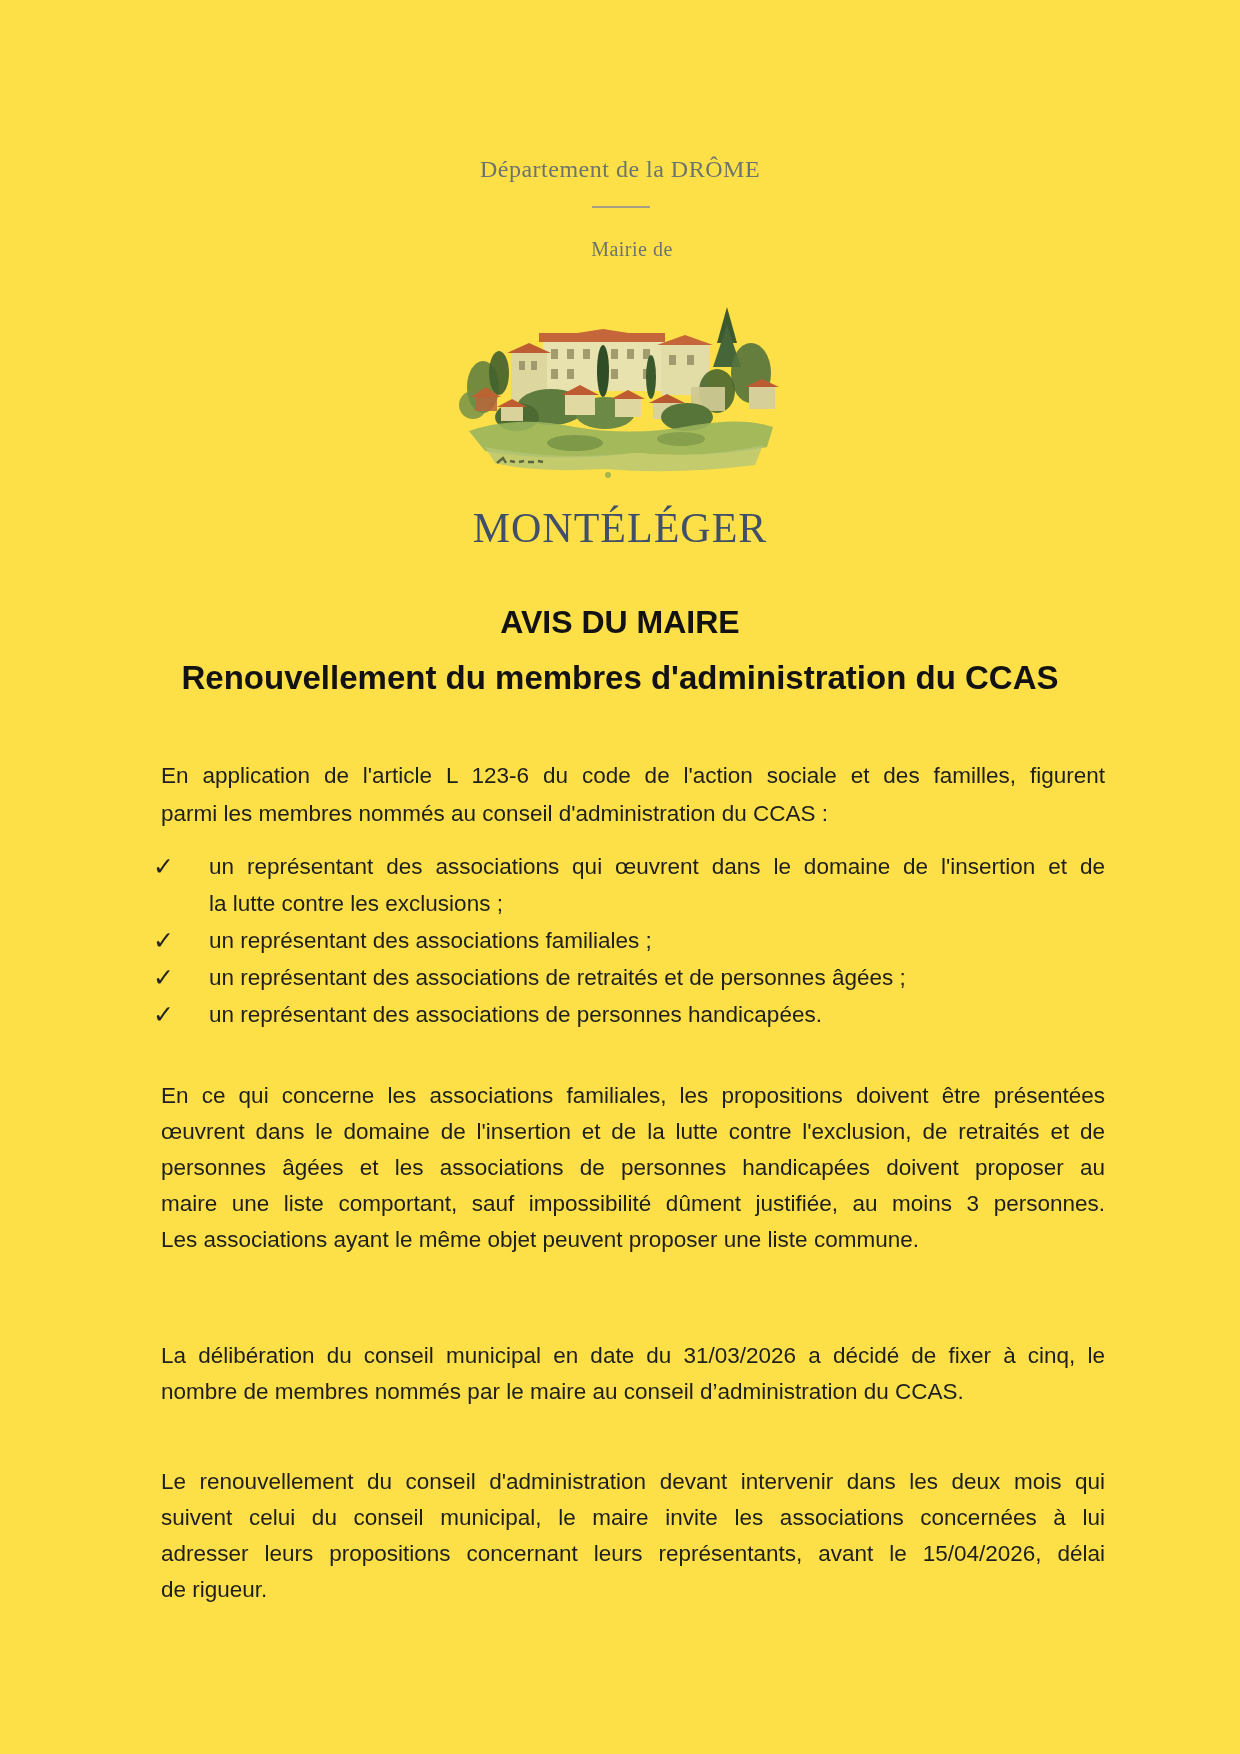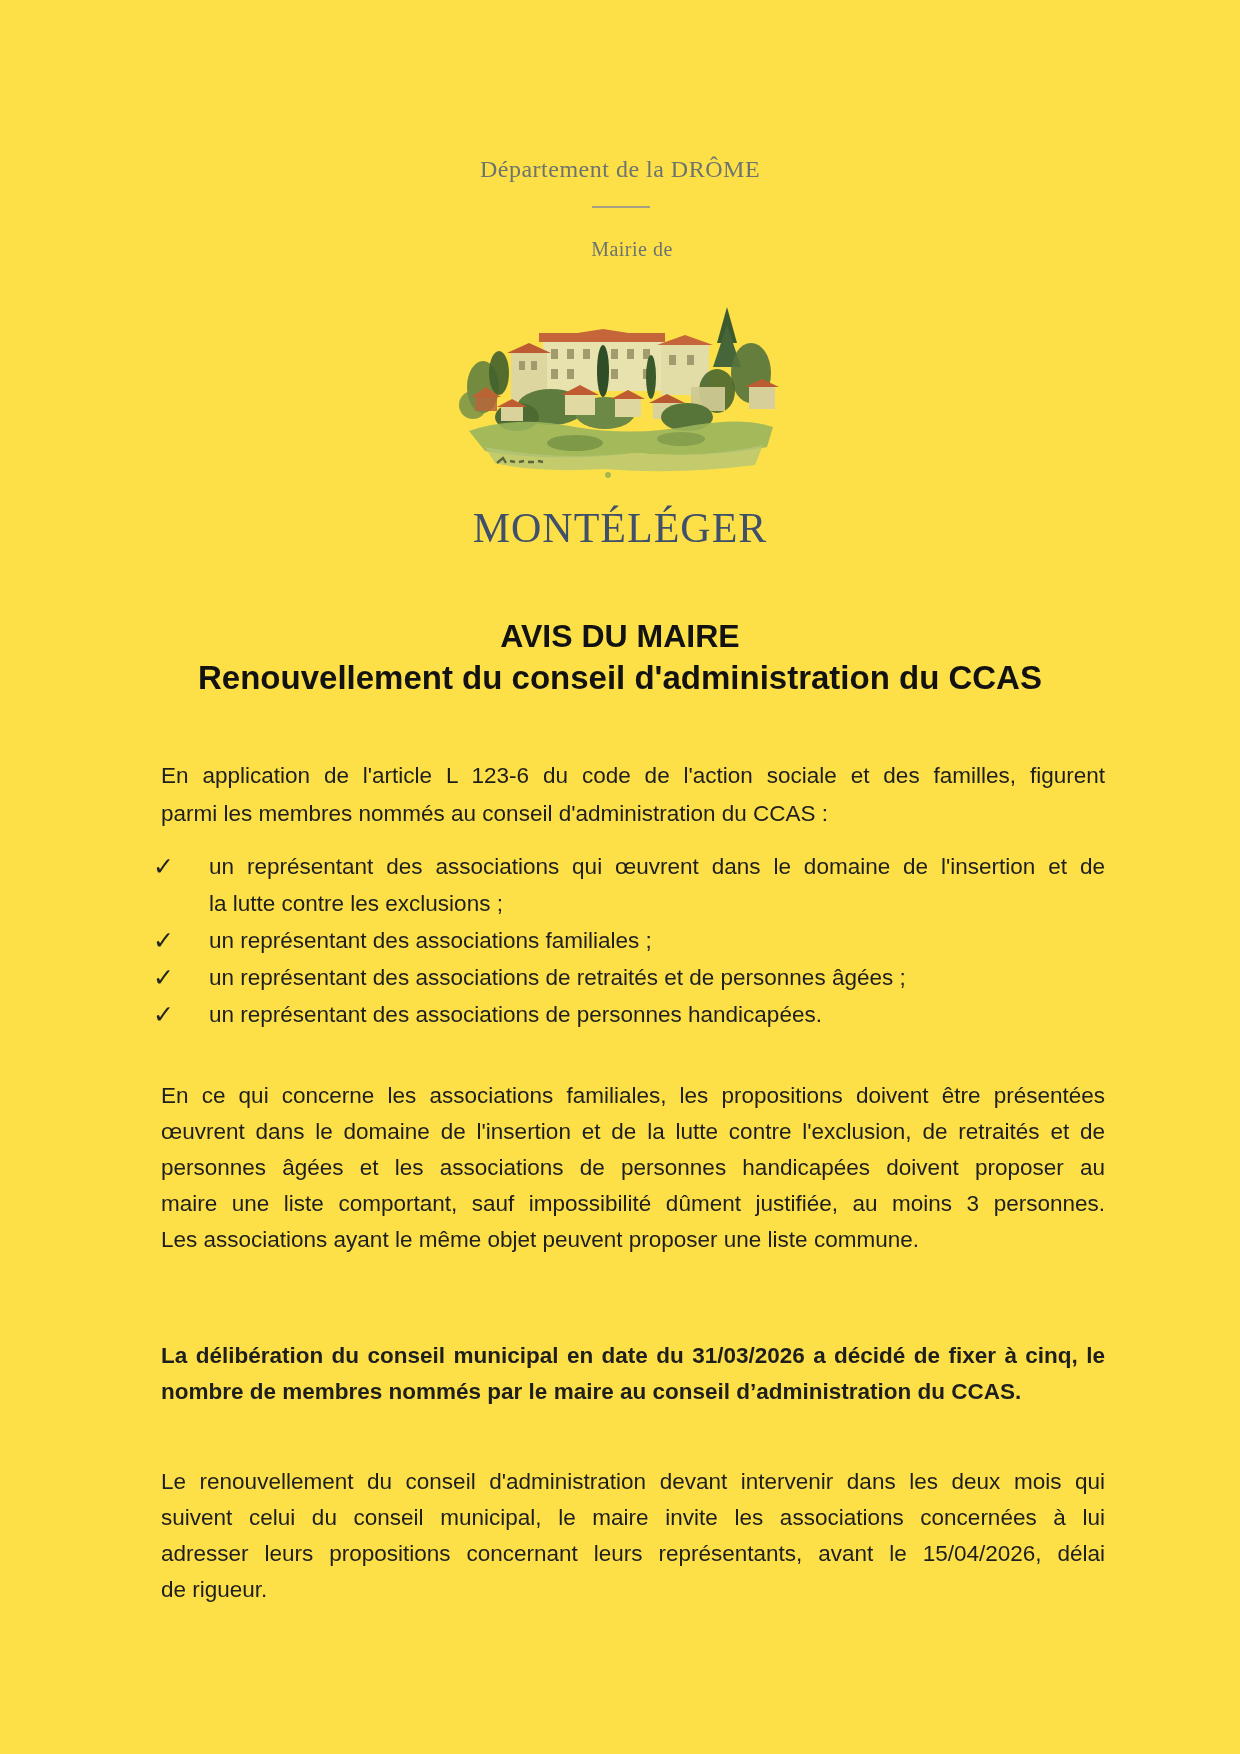--- a/index.html
+++ b/index.html
@@ -36,38 +36,38 @@
   }
   .commune{
     position:absolute;top:504px;left:0;width:100%;
     text-align:center;
     font-family:"Liberation Serif", serif;
     font-weight:400;
     font-size:42px;color:#41506a;letter-spacing:1px;
   }
   
   .title-avis{
-    position:absolute;top:618px;left:0;width:100%;
+    position:absolute;top:604px;left:0;width:100%;
     text-align:center;font-weight:bold;font-size:32px;color:#121212;
   }
   .title-subject{
     position:absolute;top:659px;left:0;width:100%;
     text-align:center;font-weight:bold;font-size:33px;color:#121212;
   }
   
   .block{
     position:absolute;left:137px;width:968px;
     font-size:22.5px;color:#1e1e1e;
   }
   .line{text-align:justify;text-align-last:justify;margin-left:24px;}
   .line.last{text-align-last:left;}
   .p-intro{top:757px;line-height:38px;}
   .p-bullets{top:848px;line-height:37px;}
   .p-two{top:1078px;line-height:36px;}
-  .p-three{top:1338px;line-height:36px;font-weight:bold;}
+  .p-three{top:1338px;line-height:36px;}
   .p-four{top:1464px;line-height:36px;}
   ul.bullets{list-style:none;margin:0;padding:0;}
   ul.bullets li{position:relative;padding-left:48px;}
   .check{
     position:absolute;left:16px;top:0;
     font-size:25px;color:#242424;line-height:37px;
   }
 </style>
 </head>
 <body>
@@ -142,21 +142,21 @@
       <ellipse cx="226" cy="144" rx="24" ry="7" fill="#7b9649" opacity="0.7"></ellipse>
 
       <path d="M42,168 l6,-5 l3,5 m4,-2 l5,1 m4,0 l5,-1 m4,1 l6,0 m4,-1 l5,1" stroke="#4a5437" stroke-width="2.4" fill="none" opacity="0.85"></path>
       <ellipse cx="153" cy="180" rx="3" ry="3" fill="#8fae52" opacity="0.8"></ellipse>
     </svg>
   </div>
 
   <div class="commune">MONTÉLÉGER</div>
 
   <div class="title-avis">AVIS DU MAIRE</div>
-  <div class="title-subject">Renouvellement du conseil d'administration du CCAS</div>
+  <div class="title-subject">Renouvellement du membres d'administration du CCAS</div>
 
   <div class="block p-intro">
       <div class="line">En application de l'article L 123-6 du code de l'action sociale et des familles, figurent</div>
       <div class="line last">parmi les membres nommés au conseil d'administration du CCAS :</div>
     </div>
 
   <ul class="block p-bullets bullets">
     <li>
       <span class="check">✓</span>
       <div>

